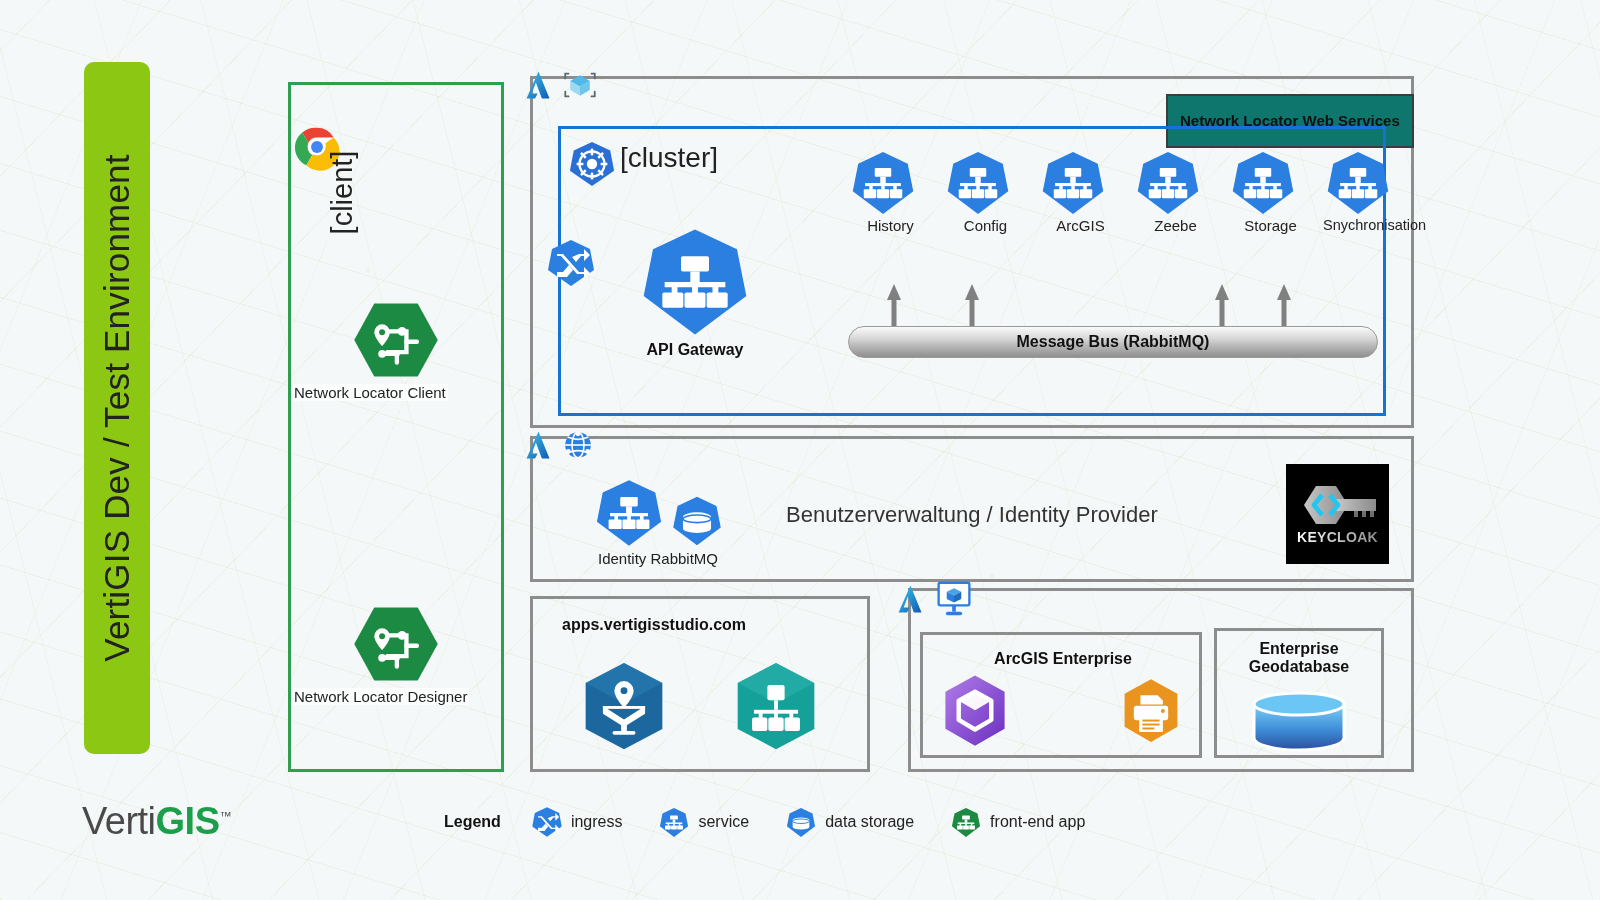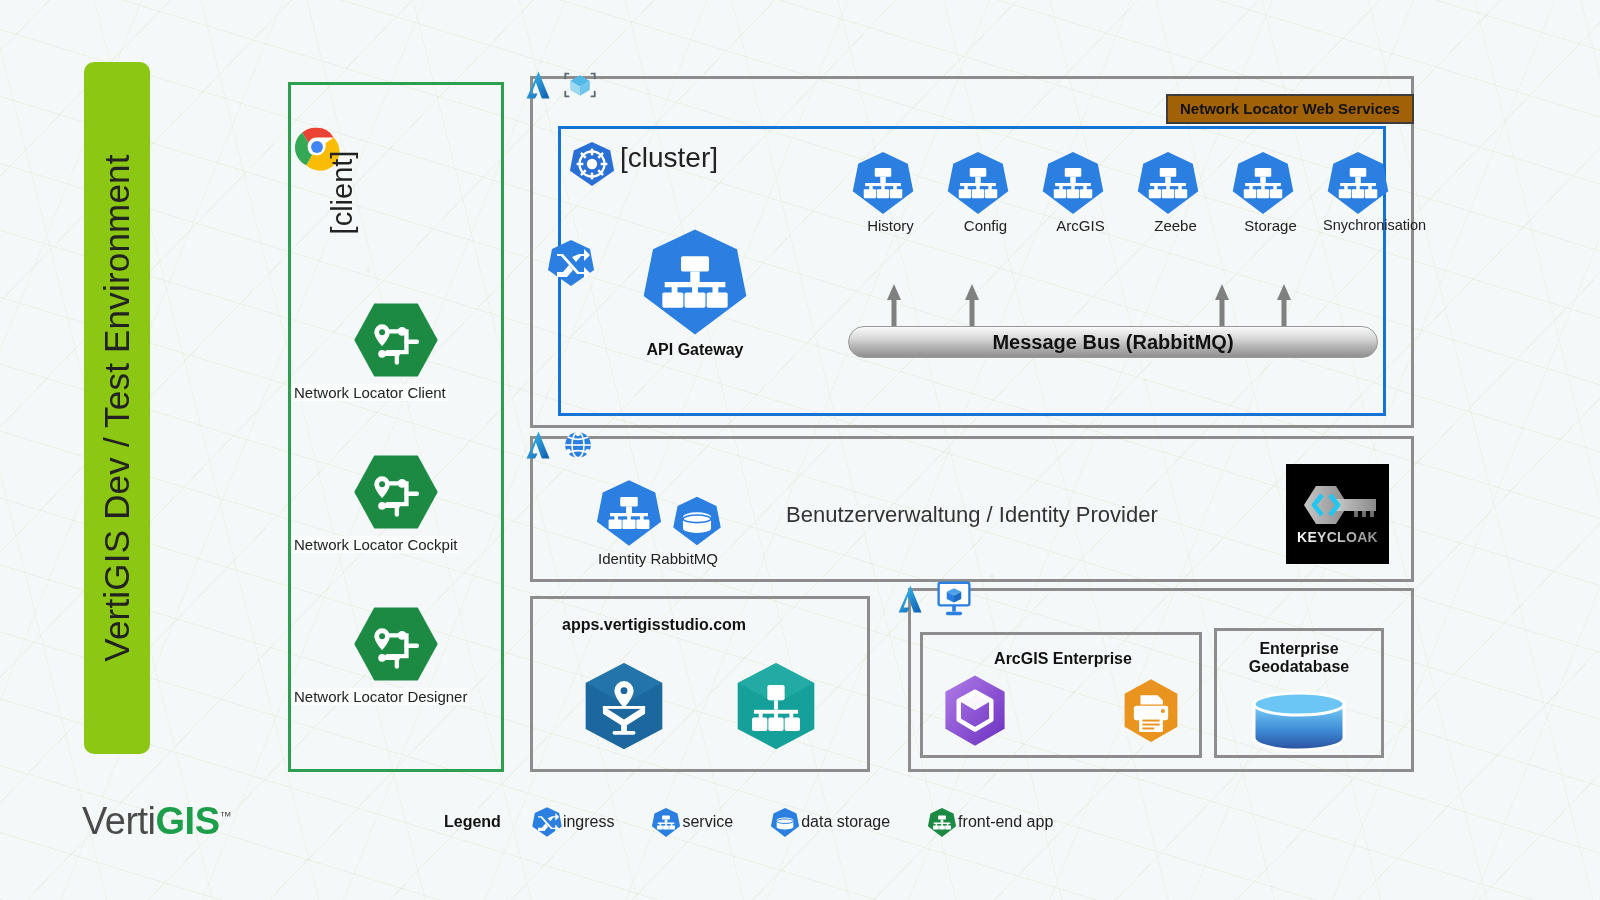--- a/index.html
+++ b/index.html
@@ -96,21 +96,21 @@
   .svc:last-child .cap { font-size:14.5px; }
 
   
   #bus {
     position:absolute; left:848px; top:326px; width:530px; height:32px;
     border-radius:16px;
     background:linear-gradient(180deg,#fafafa 0%,#d8d8d8 38%,#b9b9b9 62%,#8f8f8f 100%);
     border:1px solid #9a9a9a;
     display:flex; align-items:center; justify-content:center;
   }
-  #bus .cap { font-size:20px; font-weight:bold; color:#111; }
+  #bus .cap { font-size:16px; font-weight:bold; color:#111; }
   .bus-arrow { position:absolute; width:16px; height:74px; }
 
   
   #idp-icons { position:absolute; left:588px; top:478px; width:140px; text-align:center; }
   #idp-icons .row { display:flex; align-items:flex-end; justify-content:center; gap:4px; }
   #idp-icons .cap { font-size:15px; color:#222; margin-top:2px; }
   #idp-title { position:absolute; left:786px; top:502px; font-size:22px; color:#333; }
   #keycloak {
     position:absolute; left:1286px; top:464px; width:103px; height:100px;
     background:#000; display:flex; flex-direction:column;
@@ -139,21 +139,21 @@
   #gdb-icon { position:absolute; left:1248px; top:692px; width:102px; height:58px; }
 
   
   #vertigis-logo { position:absolute; left:82px; top:800px; font-size:38px; letter-spacing:-.5px; }
   #vertigis-logo .v1 { color:#4a4a4a; }
   #vertigis-logo .v2 { color:#1d9e4b; font-weight:bold;text-align:center; }
   #vertigis-logo .tm { font-size:12px; color:#4a4a4a; vertical-align:super; }
 
   #legend { position:absolute; left:444px; top:806px; display:flex; align-items:center; gap:14px; }
   #legend .lg-title { font-size:16px; font-weight:bold; color:#111; margin-right:16px; }
-  #legend .lg-item { display:flex; align-items:center; margin-right:22px; }
+  #legend .lg-item { display:flex; align-items:center; gap:8px; margin-right:22px; }
   #legend .lg-item .cap { font-size:16px; color:#222; }
 
   svg { display:block; overflow:visible; }
 </style>
 </head>
 <body>
 
 <div id="map-bg"></div>
 
 <div class="stage">
@@ -191,38 +191,20 @@
         </g>
         <path d="M34 28a9 9 0 0 1 9 9c0 6-9 16-9 16s-9-10-9-16a9 9 0 0 1 9-9z" fill="#fff"></path>
         <circle cx="34" cy="37" r="3.4" fill="#1d8a43"></circle>
         <circle cx="34" cy="62" r="4.4" fill="#fff"></circle>
         <circle cx="57" cy="36" r="5" fill="#fff"></circle>
       </svg>
     </div>
     <div class="cap">Network Locator Client</div>
   </div>
 
-  <div class="client-app" id="client-app-1">
-    <div class="hexwrap">
-      <svg width="88" height="80" viewBox="0 0 100 92">
-        <polygon points="25,4 75,4 98,46 75,88 25,88 2,46" fill="#1d8a43"></polygon>
-        <g fill="none" stroke="#fff" stroke-width="5" stroke-linecap="round">
-          <path d="M40 36 h22 v24 h-22"></path>
-            <path d="M62 48 h12"></path>
-          <path d="M34 62 h18"></path>
-            <path d="M51 60 v12"></path>
-        </g>
-        <path d="M34 28a9 9 0 0 1 9 9c0 6-9 16-9 16s-9-10-9-16a9 9 0 0 1 9-9z" fill="#fff"></path>
-        <circle cx="34" cy="37" r="3.4" fill="#1d8a43"></circle>
-        <circle cx="34" cy="62" r="4.4" fill="#fff"></circle>
-        <circle cx="57" cy="36" r="5" fill="#fff"></circle>
-      </svg>
-    </div>
-    <div class="cap">Network Locator Cockpit</div>
-  </div>
 
   <div class="client-app" id="client-app-2">
     <div class="hexwrap">
       <svg width="88" height="80" viewBox="0 0 100 92">
         <polygon points="25,4 75,4 98,46 75,88 25,88 2,46" fill="#1d8a43"></polygon>
         <g fill="none" stroke="#fff" stroke-width="5" stroke-linecap="round">
           <path d="M40 36 h22 v24 h-22"></path>
             <path d="M62 48 h12"></path>
           <path d="M34 62 h18"></path>
             <path d="M51 60 v12"></path>
@@ -254,21 +236,21 @@
           <path d="M8 34 h-4 v-6"></path>
         <path d="M36 6 h4 v6"></path>
           <path d="M36 34 h4 v-6"></path>
       </g>
       <polygon points="22,8 34,15 22,22 10,15" fill="#50b9e8"></polygon>
       <polygon points="10,15 22,22 22,33 10,26" fill="#9ed9f2"></polygon>
       <polygon points="34,15 22,22 22,33 34,26" fill="#6ec6ec"></polygon>
     </svg>
   </div>
 
-  <div style="position:absolute;left:1166px;top:94px;border:2px solid #3c3c3c;background:#a16207;padding:4px 12px;">
+  <div style="position:absolute;left:1166px;top:94px;border:2px solid #3c3c3c;background:#0f766e;padding:16px 12px;">
     <span style="font-size:15px;font-weight:bold;color:#111;">Network Locator Web Services</span>
   </div>
 
   <div id="cluster-box"></div>
 
   <div id="cluster-icon">
     <svg width="48" height="48" viewBox="0 0 50 50">
       <polygon points="25,2 44,11 48,32 25,48 2,32 6,11" fill="#2a6fd6"></polygon>
       <g fill="#fff">
         <circle cx="25" cy="25" r="5.4"></circle>

